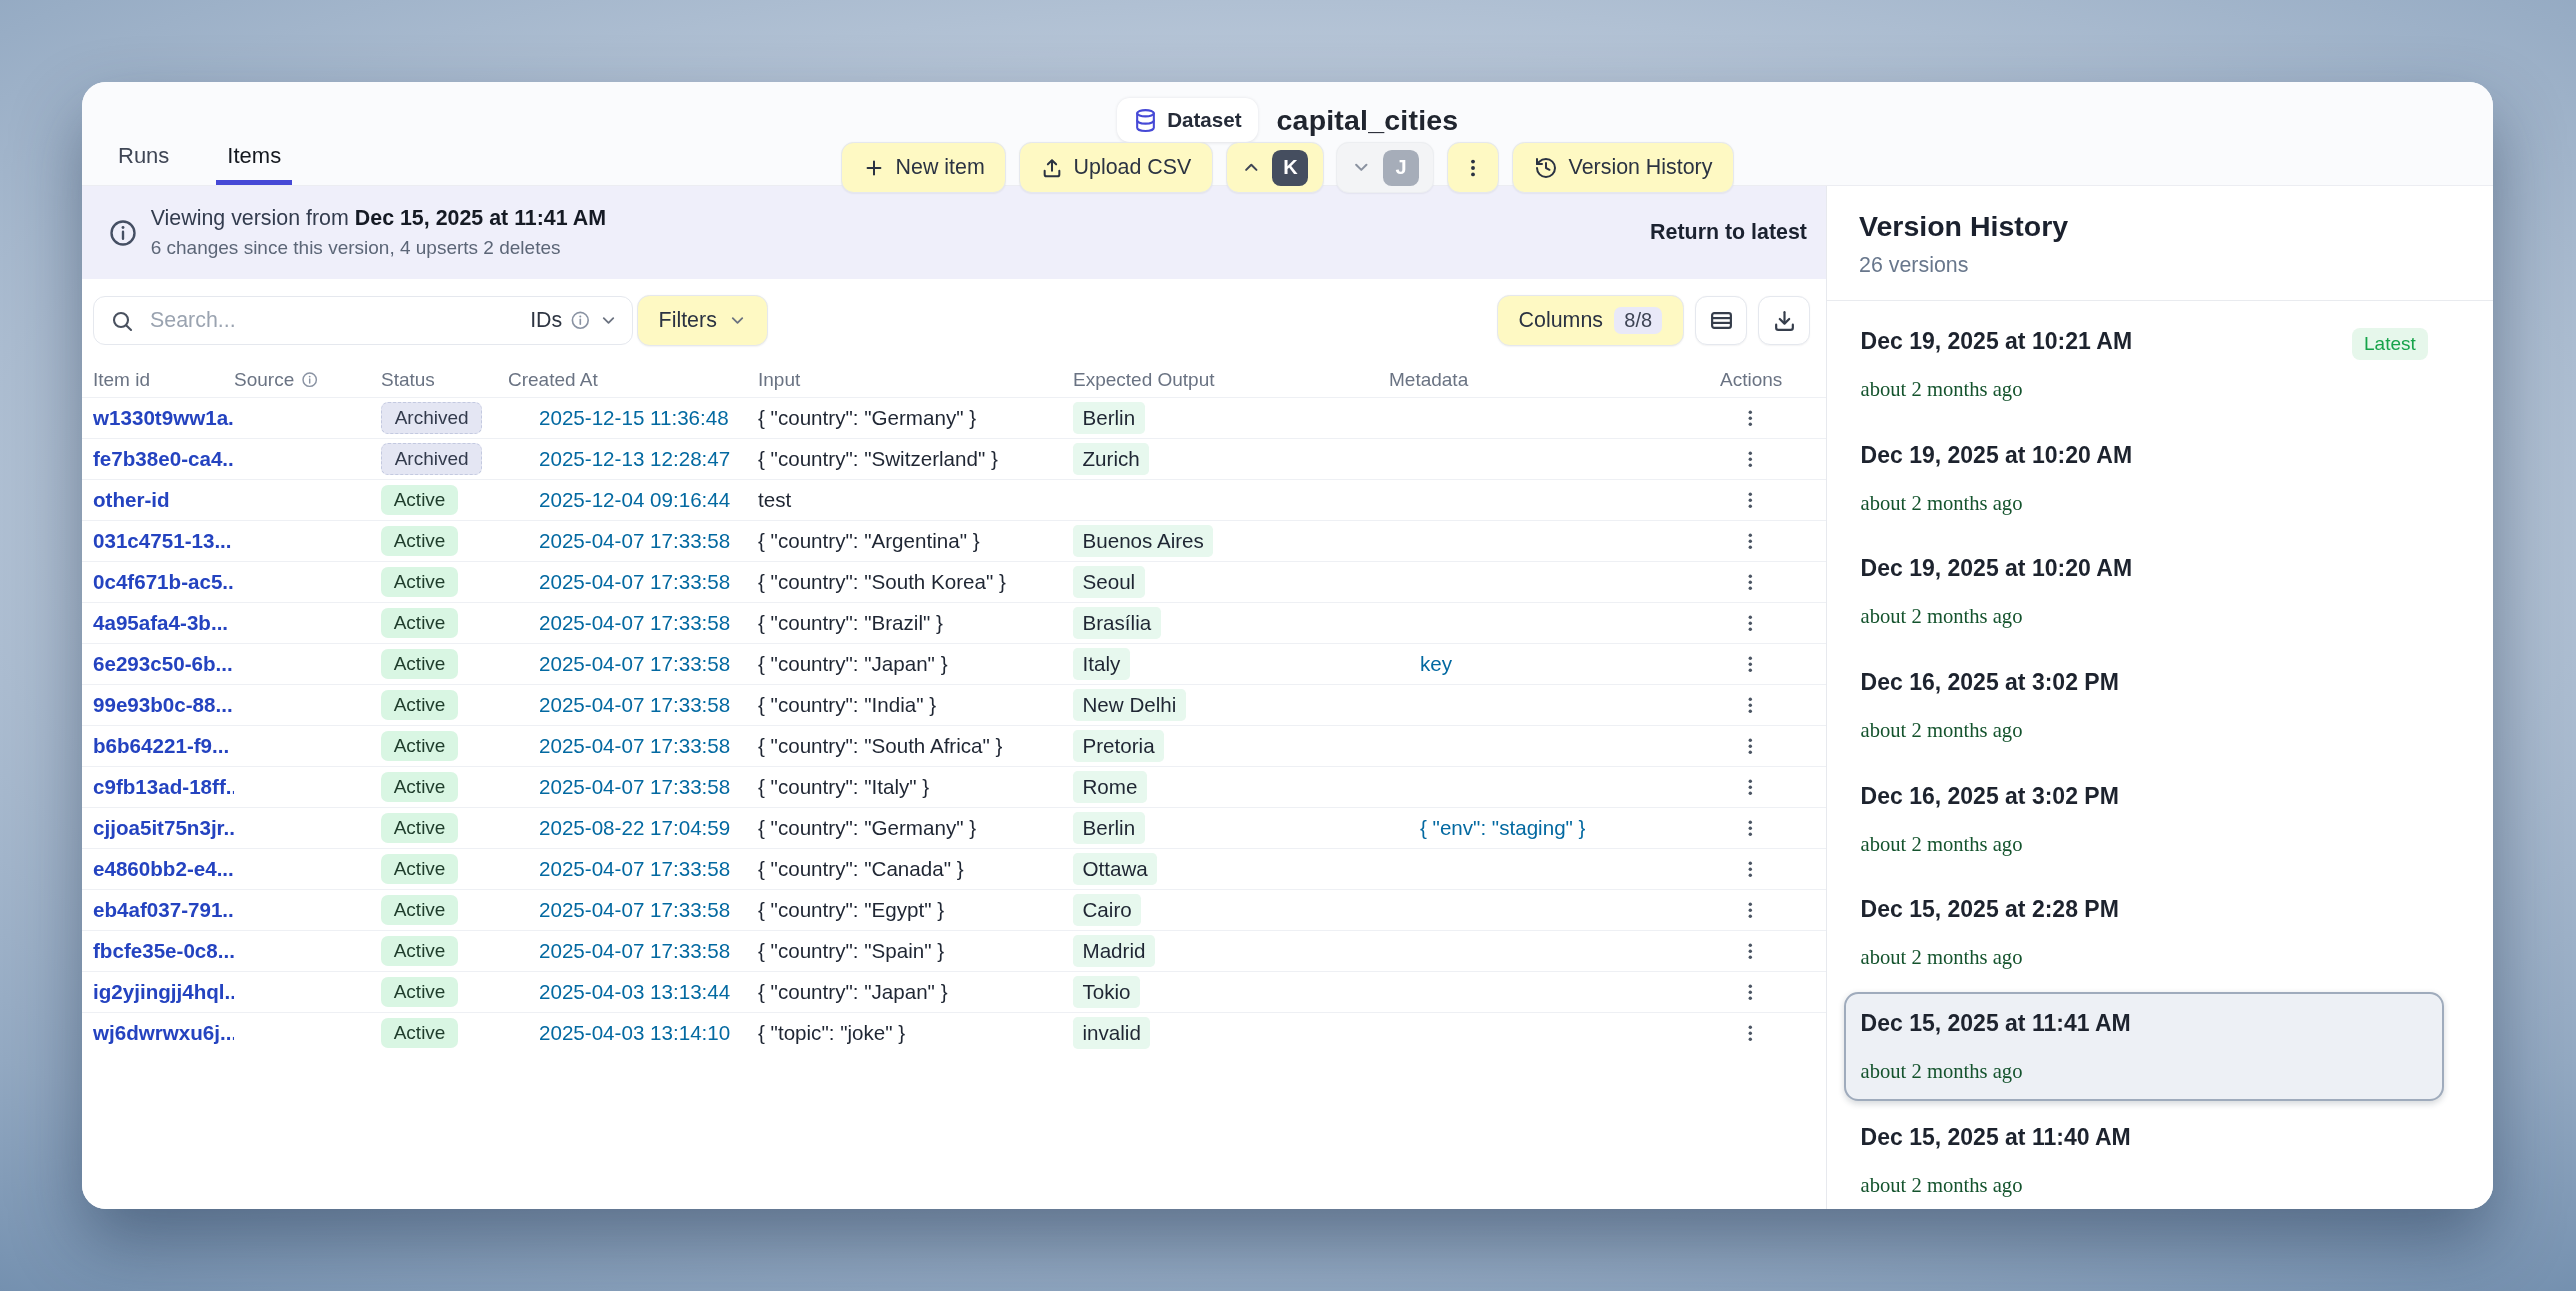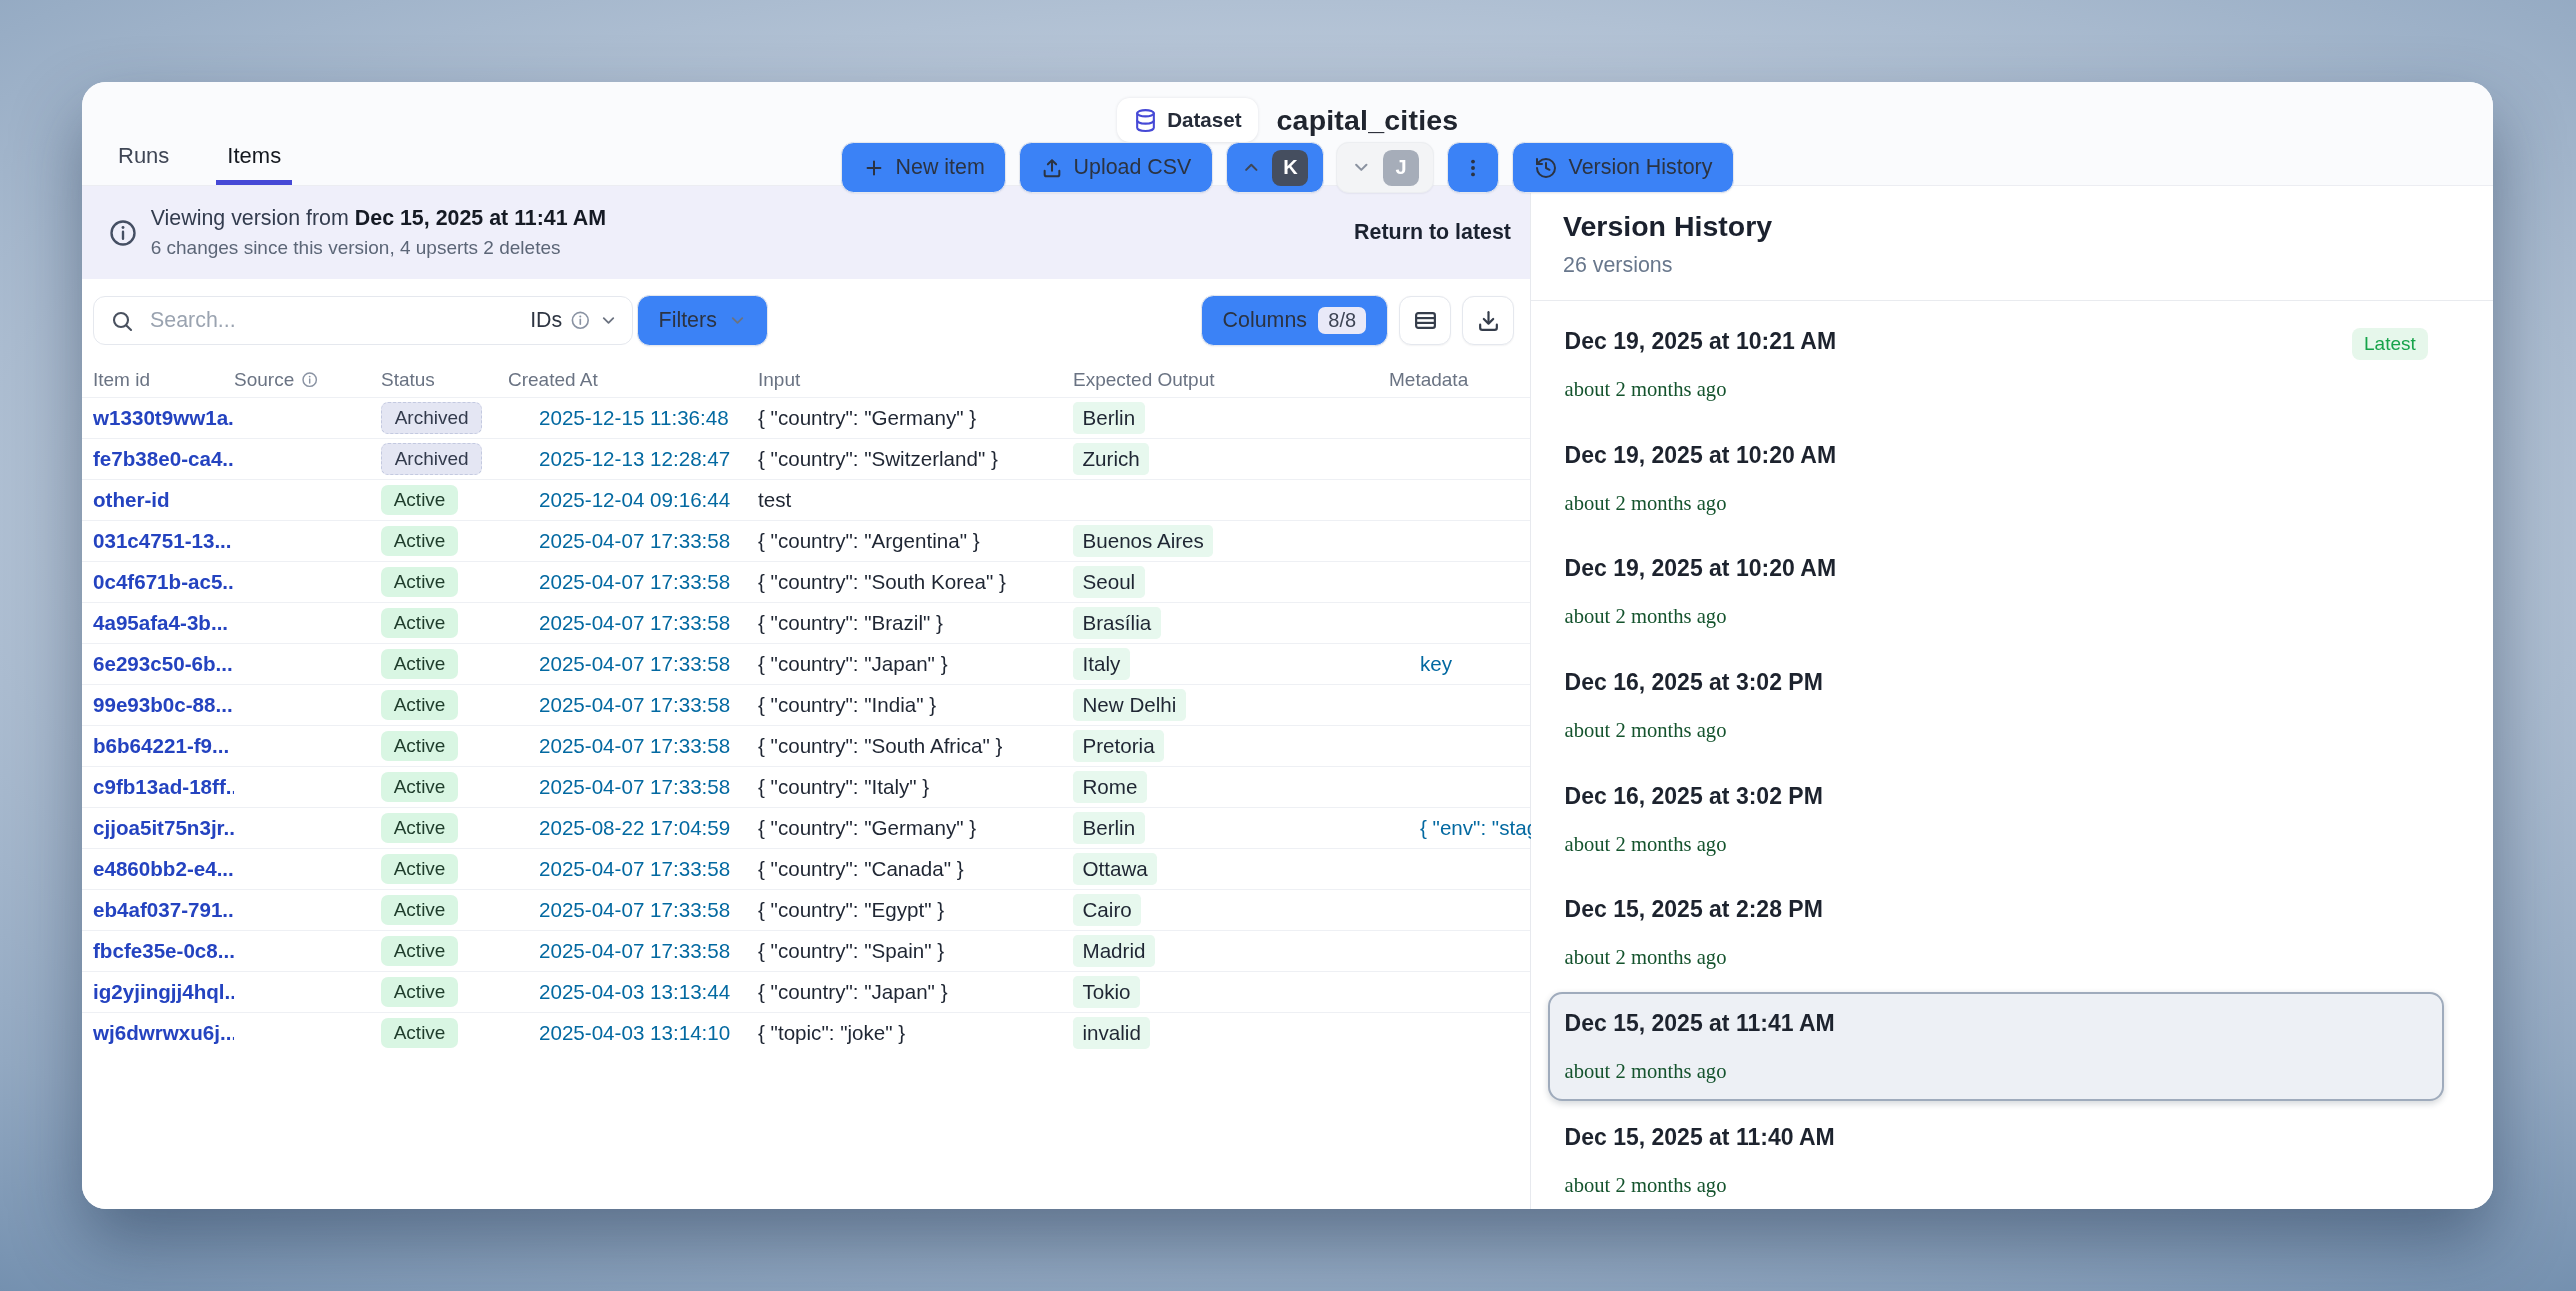--- a/index.html
+++ b/index.html
@@ -21,36 +21,36 @@
 
   
   .hdr { height:104px; flex:none; background:#fafbfd; border-bottom:0.8px solid #ecedf2; position:relative; padding:0 28.5px; }
   .hdr-row { display:flex; align-items:center; justify-content:space-between; padding-top:16px;flex-direction:column; }
   .hdr-left { display:flex; align-items:center; }
   .ds-badge { background:#fff; border-radius:12.7px; padding:9.5px 16px; display:flex; align-items:center; gap:9.5px;
               box-shadow:0 0.8px 3.2px rgba(16,24,40,.10); }
   .ds-badge .lbl { font-size:20.6px; font-weight:700; color:#252b38; }
   .page-title { font-size:28.5px; font-weight:700; color:#20252f; margin-left:19px; letter-spacing:0.2px; }
   .hdr-actions { display:flex; align-items:center; gap:12.7px; }
-  .btn { height:51px; padding:0 20.6px; background:#3b82f6; border:1.6px solid #e5e8ee; border-radius:12.7px;
+  .btn { height:51px; padding:0 20.6px; background:#fef9c3; border:1.6px solid #e5e8ee; border-radius:12.7px;
          display:flex; align-items:center; gap:11px; font-size:21.4px; font-weight:500; color:#2b3342;
          box-shadow:0 0.8px 1.6px rgba(16,24,40,.05); cursor:pointer; }
   .btn.icon-only { padding:0 14.2px; }
   .btn.muted { background:#f3f4f6; border-color:#eceef1; }
   .avk { width:36px; height:36px; border-radius:8.7px; background:#454e5f; color:#fff; font-size:20px; font-weight:700;
          display:flex; align-items:center; justify-content:center; }
   .avj { width:36px; height:36px; border-radius:8.7px; background:#a6adb9; color:#fff; font-size:20px; font-weight:700;
          display:flex; align-items:center; justify-content:center; }
   .tabs { position:absolute; left:25px; bottom:0; display:flex; gap:36px; }
   .tab { font-size:22px; color:#3f4655; padding:0 11px 11px; border-bottom:5.5px solid transparent; cursor:pointer; }
   .tab.active { color:#14181f; font-weight:500; border-bottom-color:#4649d6; }
 
   
   .cbody { flex:1; display:flex; min-height:0; }
-  .main { width:1449px; flex:none; display:flex; flex-direction:column; border-right:0.8px solid #e7e9ee; background:#fff; }
+  .main { width:1745px; flex:none; display:flex; flex-direction:column; border-right:0.8px solid #e7e9ee; background:#fff; }
 
   
   .banner { height:93px; flex:none; background:#efeffa; display:flex; align-items:center; padding:0 19px 0 26px; }
   .banner-icon { color:#454f63; flex:none; }
   .banner-text { margin-left:12.7px; }
   .banner-line1 { font-size:21.4px; color:#333c4e; }
   .banner-line1 b { color:#151a24; font-weight:700; }
   .banner-line2 { font-size:19px; color:#5c6677; margin-top:6.3px; }
   .return-link { margin-left:auto; font-size:21.4px; font-weight:600; color:#1b2230; cursor:pointer; }
 

